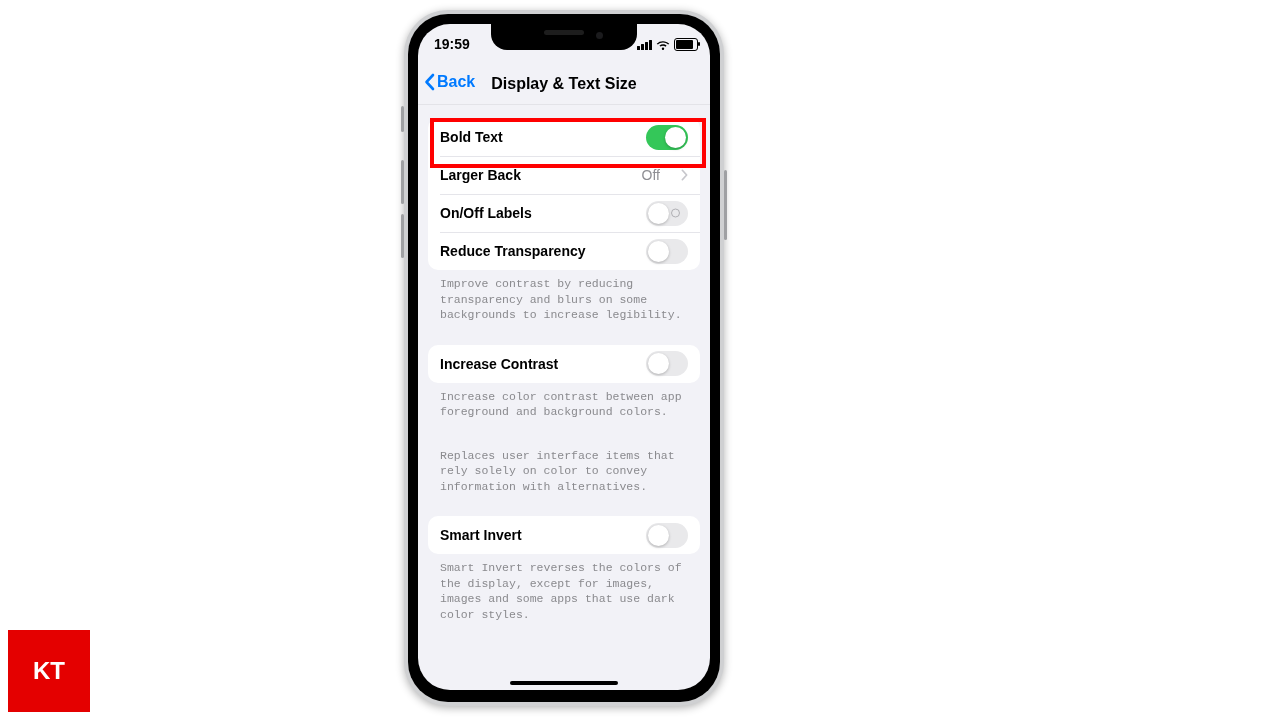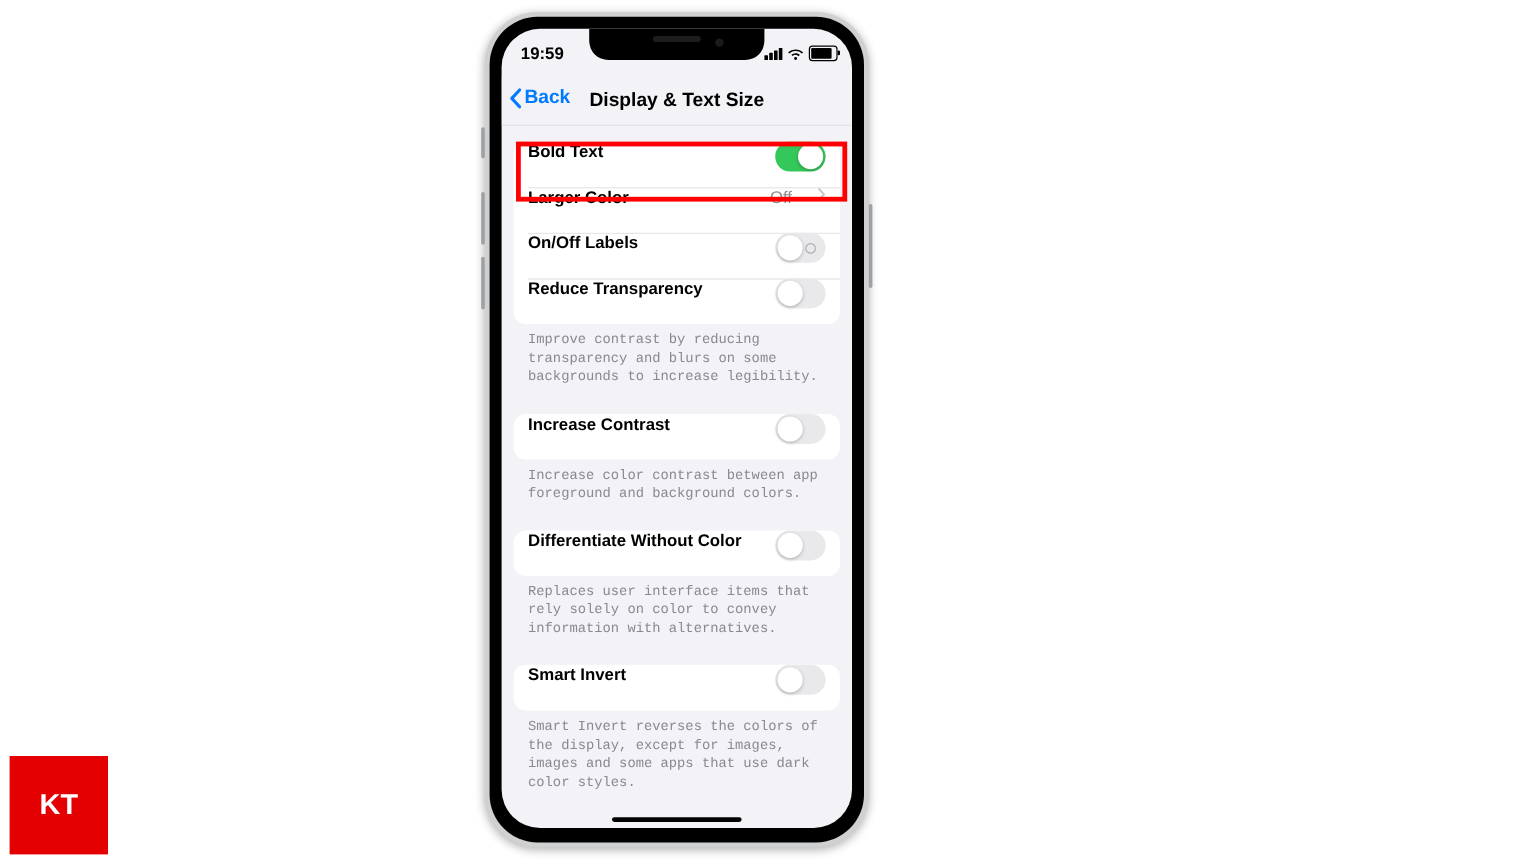--- a/index.html
+++ b/index.html
@@ -31,21 +31,21 @@
   
   .nav{position:relative;height:40px;background:#f2f2f7;border-bottom:1px solid rgba(0,0,0,.06);}
   .back{position:absolute;left:6px;top:9px;display:flex;align-items:center;color:#007aff;font-size:16px;font-weight:600;}
   .chev{width:11px;height:18px;margin-right:2px;}
   .title{position:absolute;left:0;right:0;top:11px;text-align:center;font-size:16px;font-weight:700;color:#000;}
   
   .content{position:absolute;top:80px;left:0;right:0;bottom:0;overflow:hidden;}
   .group{margin:0 10px 0 10px;}
   .group+.group{margin-top:22px;}
   .cell-wrap{background:#fff;border-radius:10px;overflow:hidden;}
-  .cell{position:relative;display:flex;height:38px;padding:0 12px;}
+  .cell{position:relative;display:flex;align-items:center;height:38px;padding:0 12px;}
   .cell+.cell:before{content:"";position:absolute;left:12px;right:0;top:0;height:1px;background:#e5e5ea;}
   .lbl{flex:1;font-size:14px;font-weight:700;color:#000;}
   .val{font-size:14px;color:#8e8e93;margin-right:21px;}
   .disc{width:7px;height:12px;}
   .switch{position:relative;width:42px;height:25px;border-radius:13px;}
   .sw-off{background:#e9e9eb;}
   .sw-on{background:#34c759;}
   .knob{position:absolute;top:2px;width:21px;height:21px;border-radius:50%;background:#fff;box-shadow:0 1px 3px rgba(0,0,0,.25);}
   .sw-off .knob{left:2px;}
   .sw-on .knob{right:2px;}
@@ -98,21 +98,21 @@
             <div style="height: 14px;"></div>
             <div class="group">
               <div class="cell-wrap">
                 <div class="cell">
                   <div class="lbl">Bold Text</div>
                   <div class="switch sw-on">
                     <div class="knob"></div>
                   </div>
                 </div>
                 <div class="cell">
-                  <div class="lbl">Larger Color</div>
+                  <div class="lbl">Larger Back</div>
                   <div class="val">Off</div>
                   <svg class="disc" viewBox="0 0 8 14">
                     <path fill="none" stroke="#c7c7cc" stroke-width="2" stroke-linecap="round" stroke-linejoin="round" d="M1.5 1.5 6.5 7l-5 5.5"></path>
                   </svg>
                 </div>
                 <div class="cell">
                   <div class="lbl">On/Off Labels</div>
                   <div class="switch sw-off sw-lab">
                     <div class="knob"></div>
                   </div>
@@ -131,28 +131,20 @@
                 <div class="cell">
                   <div class="lbl">Increase Contrast</div>
                   <div class="switch sw-off">
                     <div class="knob"></div>
                   </div>
                 </div>
               </div>
               <div class="foot">Increase color contrast between app foreground and background colors.</div>
             </div>
             <div class="group">
-              <div class="cell-wrap">
-                <div class="cell">
-                  <div class="lbl">Differentiate Without Color</div>
-                  <div class="switch sw-off">
-                    <div class="knob"></div>
-                  </div>
-                </div>
-              </div>
               <div class="foot">Replaces user interface items that rely solely on color to convey information with alternatives.</div>
             </div>
             <div class="group">
               <div class="cell-wrap">
                 <div class="cell">
                   <div class="lbl">Smart Invert</div>
                   <div class="switch sw-off">
                     <div class="knob"></div>
                   </div>
                 </div>

